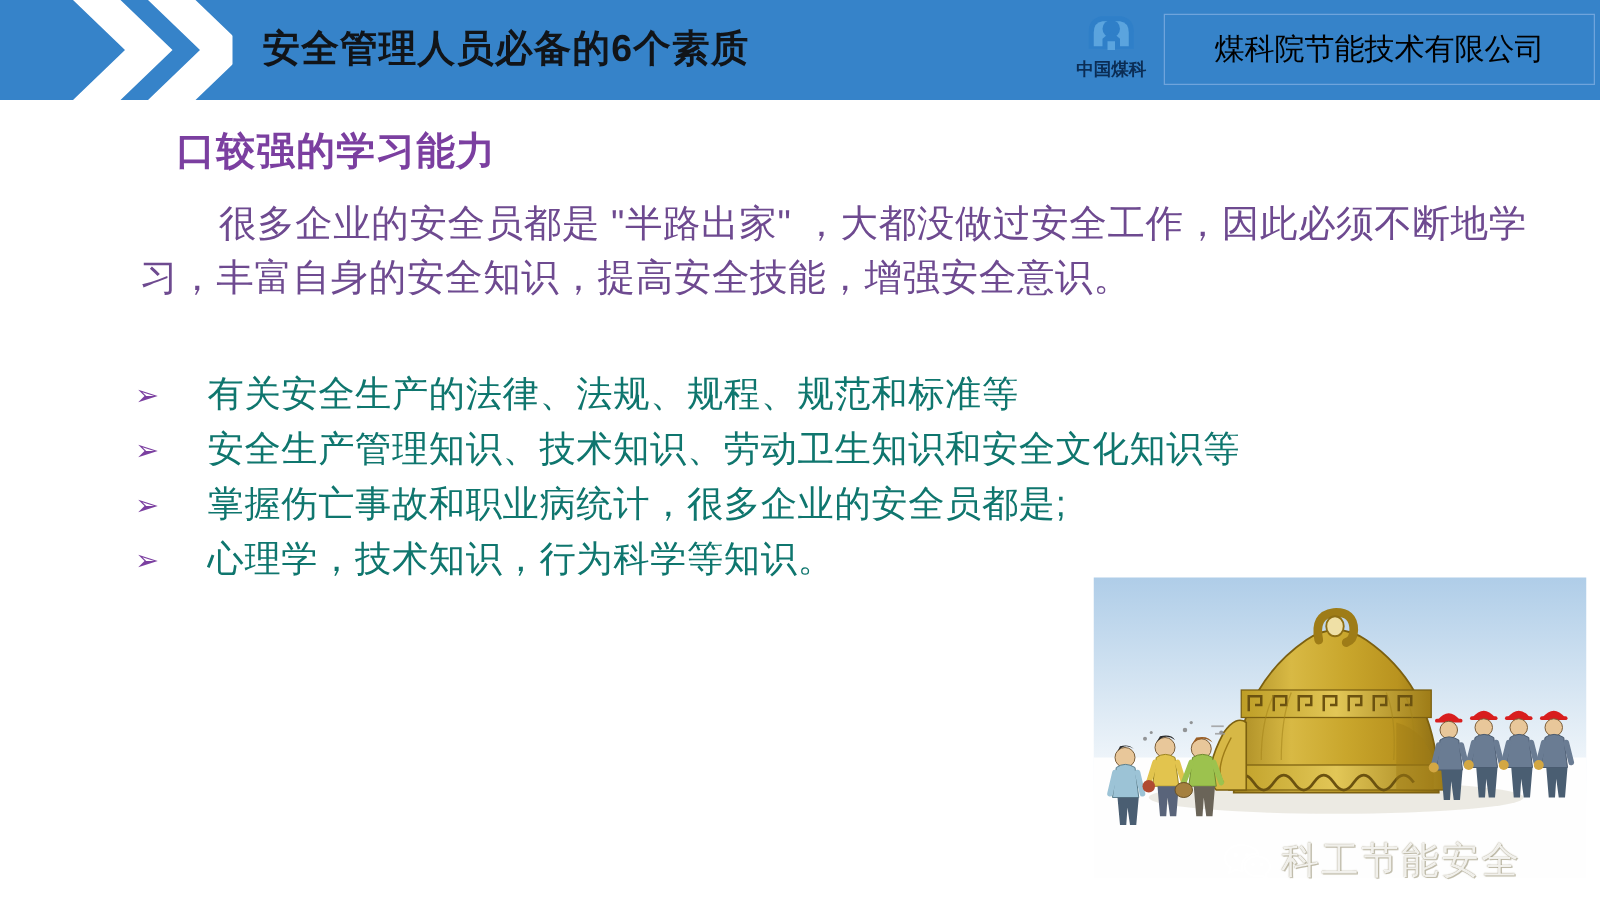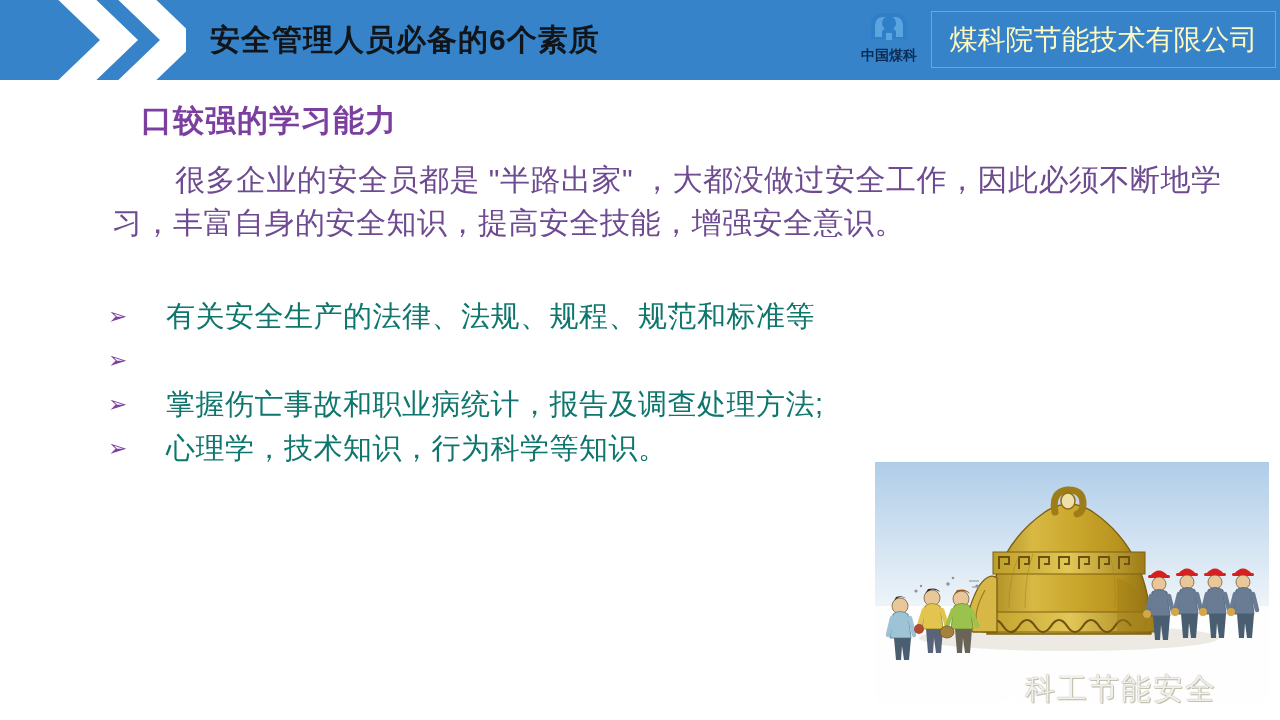--- a/index.html
+++ b/index.html
@@ -80,22 +80,22 @@
     height: 57px;
     border: 1px solid #6fa4dc;
     box-sizing: border-box;
   }
   .company-name {
     display: block;
     width: 100%;
     height: 55px;
     line-height: 55px;
     text-align: center;
-    font-size: 28px;
-    color: #fef9c3;
+    font-size: 24px;
+    color: #000000;
     white-space: nowrap;
   }
 
   
   .heading {
     position: absolute;
     left: 105px;
     top: 100px;
     font-size: 31px;
     font-weight: bold;
@@ -222,25 +222,26 @@
 
   <div class="bullets">
 
     <div class="bullet-row">
       <span class="bullet-mark">➢</span>
       <span class="bullet-text">有关安全生产的法律、法规、规程、规范和标准等</span>
     </div>
 
     <div class="bullet-row">
       <span class="bullet-mark">➢</span>
+      <span class="bullet-text">安全生产管理知识、技术知识、劳动卫生知识和安全文化知识等</span>
     </div>
 
     <div class="bullet-row">
       <span class="bullet-mark">➢</span>
-      <span class="bullet-text">掌握伤亡事故和职业病统计，报告及调查处理方法;</span>
+      <span class="bullet-text">掌握伤亡事故和职业病统计，很多企业的安全员都是;</span>
     </div>
 
     <div class="bullet-row">
       <span class="bullet-mark">➢</span>
       <span class="bullet-text">心理学，技术知识，行为科学等知识。</span>
     </div>
 
   </div>
 
   <div class="illustration">

